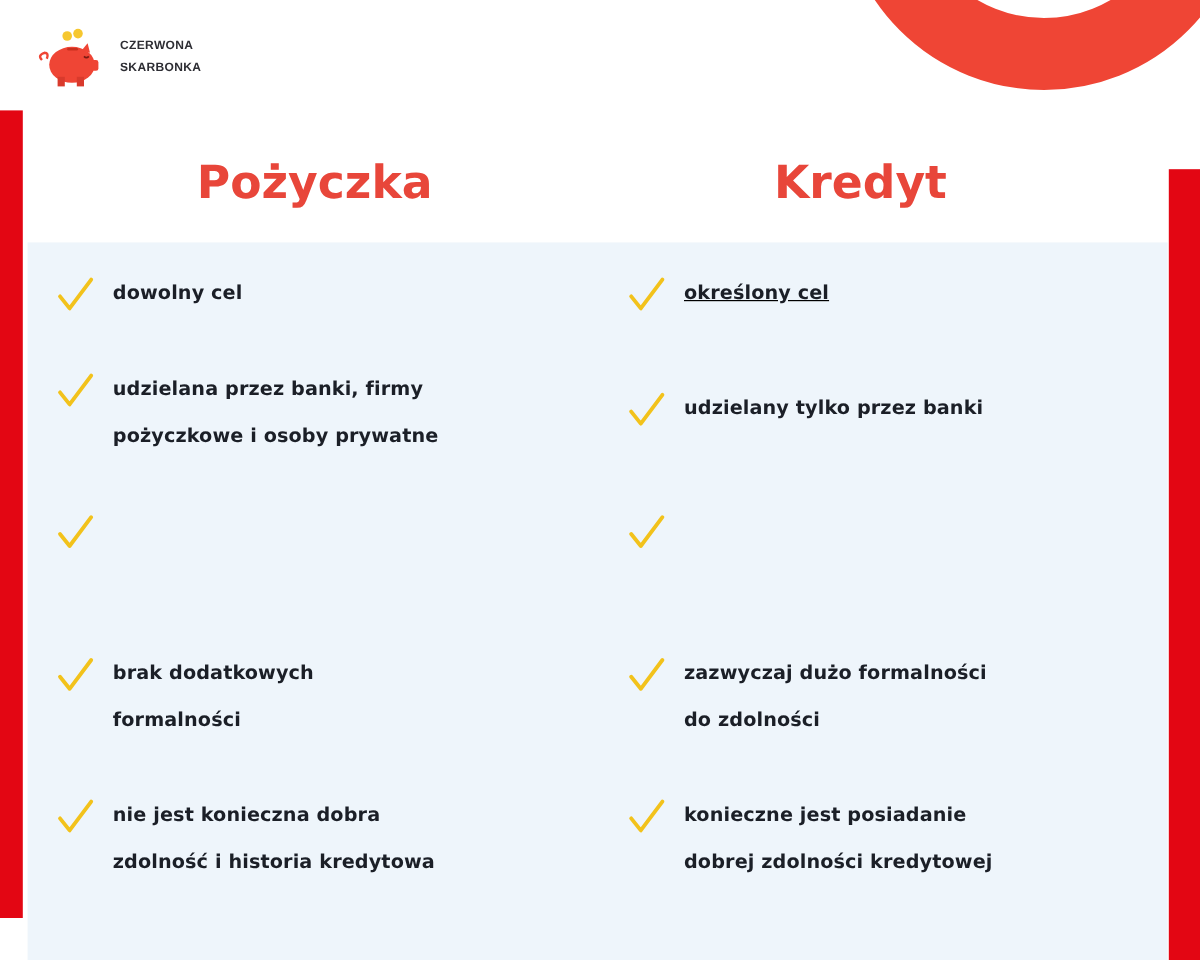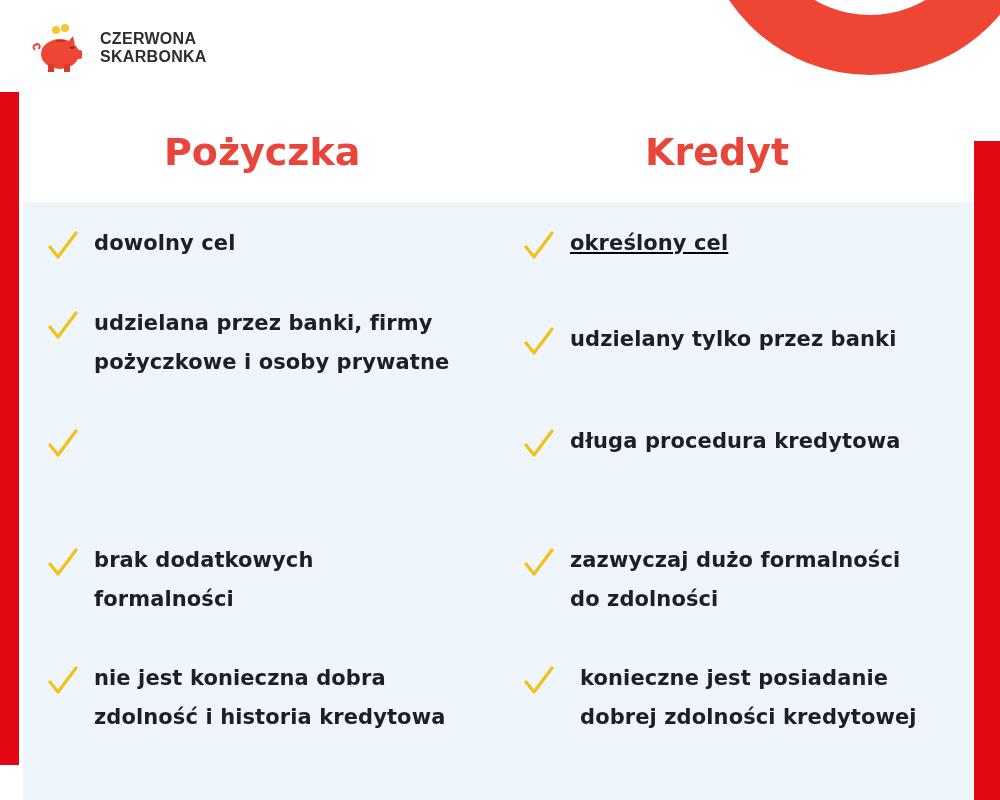--- a/index.html
+++ b/index.html
@@ -2,28 +2,28 @@
 <html><head>
 <meta charset="utf-8">
 <style>
   html,body{margin:0;padding:0;}
   body{width:1000px;height:800px;position:relative;overflow:hidden;background:#ffffff;font-family:"DejaVu Sans","Liberation Sans",sans-serif;}
   .left-bar{position:absolute;left:0;top:92px;width:19px;height:673px;background:#e30613;}
   .right-bar{position:absolute;left:974px;top:141px;width:26px;height:659px;background:#e30613;}
   .ring{position:absolute;left:700px;top:-265px;width:340px;height:340px;border-radius:50%;box-sizing:border-box;border:60px solid #ef4535;background:transparent;}
   .logo{position:absolute;left:30px;top:20px;display:flex;align-items:center;}
   .logo svg{width:62px;height:56px;}
-  .logo-text{margin-left:8px;font-family:"Liberation Sans",sans-serif;font-weight:bold;font-size:16px;line-height:18px;color:#2d2d33;letter-spacing:0.3px;}
+  .logo-text{margin-left:8px;font-family:"Liberation Sans",sans-serif;font-weight:bold;font-size:10px;line-height:18px;color:#2d2d33;letter-spacing:0.3px;}
   .card{position:absolute;left:23px;top:202px;width:950px;height:598px;background:#eef5fb;}
   .heading{position:absolute;top:130px;font-family:"DejaVu Sans",sans-serif;font-weight:bold;font-size:38px;color:#e8463a;line-height:44px;}
   .h-left{left:164px;}
   .h-right{left:645px;}
   .item{position:absolute;display:flex;align-items:flex-start;}
   .check{width:30px;height:30px;flex:0 0 30px;margin-top:6px;}
-  .item-text{margin-left:16px;font-family:"DejaVu Sans",sans-serif;font-weight:bold;font-size:21px;line-height:39px;color:#1b1f27;white-space:pre-line;letter-spacing:0.1px;}
+  .item-text{margin-left:16px;font-family:"DejaVu Sans",sans-serif;font-weight:bold;font-size:16px;line-height:39px;color:#1b1f27;white-space:pre-line;letter-spacing:0.1px;}
 </style>
 </head>
 <body>
 
 <div class="ring"></div>
 <div class="left-bar"></div>
 <div class="right-bar"></div>
 
 <div class="logo">
   <svg viewBox="0 0 62 56">
@@ -91,28 +91,27 @@
 <div class="item" style="left:524px;top:320px;">
   <svg class="check" viewBox="0 0 30 30">
       <path d="M2 17 L10 27 L28 3" fill="none" stroke="#f2c21b" stroke-width="3.2" stroke-linecap="round" stroke-linejoin="round"></path>
     </svg>
   <div class="item-text">udzielany tylko przez banki</div>
 </div>
 <div class="item" style="left:524px;top:422px;">
   <svg class="check" viewBox="0 0 30 30">
       <path d="M2 17 L10 27 L28 3" fill="none" stroke="#f2c21b" stroke-width="3.2" stroke-linecap="round" stroke-linejoin="round"></path>
     </svg>
-  <div class="item-text">długa procedura kredytowa</div>
 </div>
 <div class="item" style="left:524px;top:541px;">
   <svg class="check" viewBox="0 0 30 30">
       <path d="M2 17 L10 27 L28 3" fill="none" stroke="#f2c21b" stroke-width="3.2" stroke-linecap="round" stroke-linejoin="round"></path>
     </svg>
   <div class="item-text">zazwyczaj dużo formalności
 do zdolności</div>
 </div>
-<div class="item" style="left:524px;top:659px;gap:10px;">
+<div class="item" style="left:524px;top:659px;">
   <svg class="check" viewBox="0 0 30 30">
       <path d="M2 17 L10 27 L28 3" fill="none" stroke="#f2c21b" stroke-width="3.2" stroke-linecap="round" stroke-linejoin="round"></path>
     </svg>
   <div class="item-text">konieczne jest posiadanie
 dobrej zdolności kredytowej</div>
 </div>
 
 </body></html>

